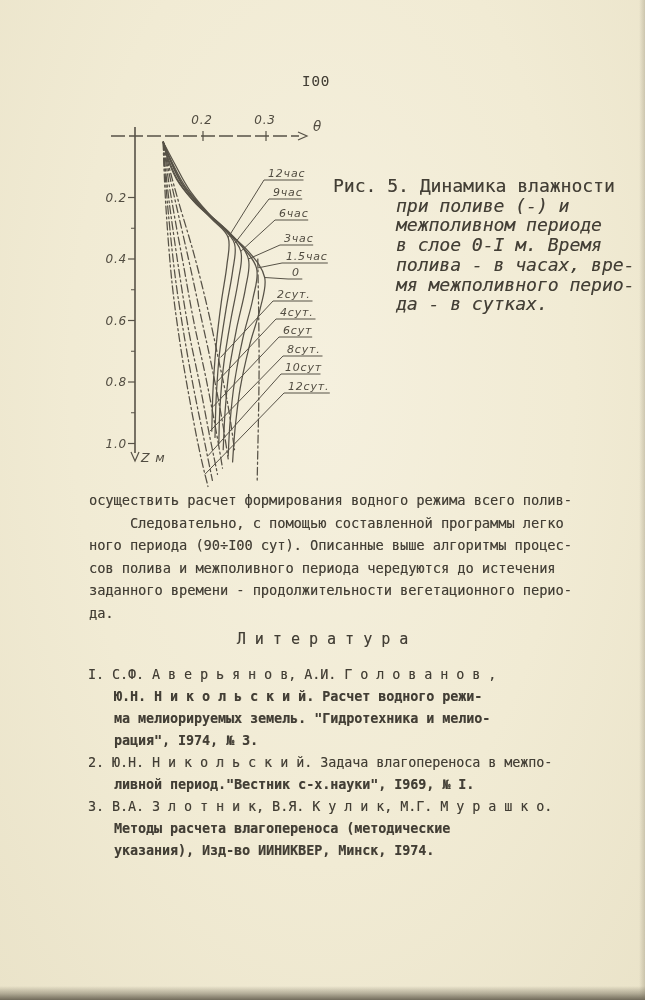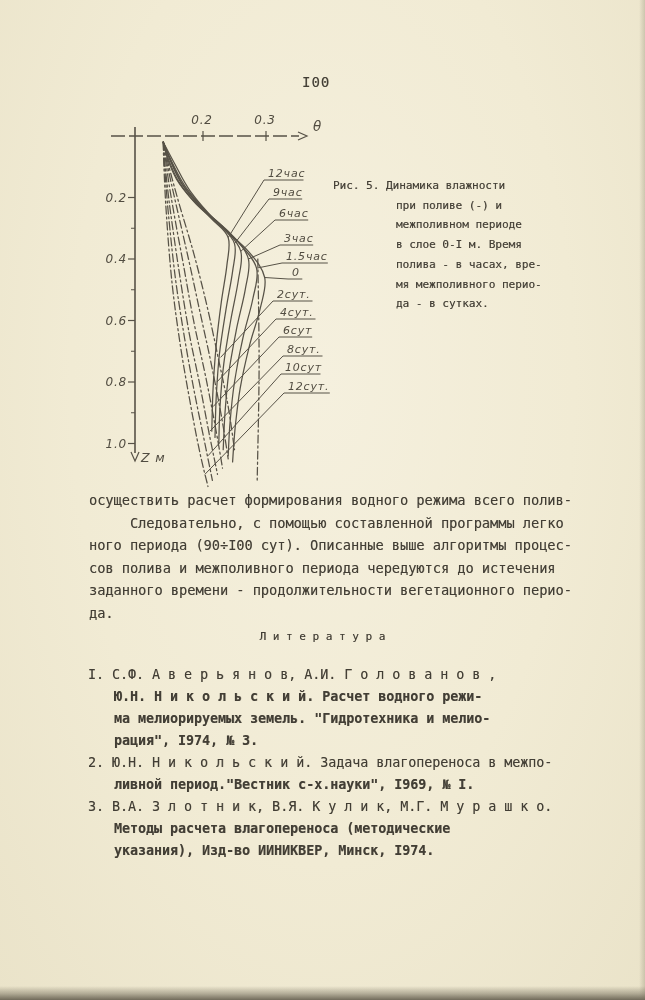--- a/index.html
+++ b/index.html
@@ -4,25 +4,25 @@
 <style>
   html,body{margin:0;padding:0;background:#d8d2bc;}
   .page{
     position:relative;width:645px;height:1000px;overflow:hidden;
     background:#f2edd8;
     background-image:radial-gradient(ellipse at 50% 38%, #f5f0de 0%, #f1ebd4 55%, #eae3c9 100%);
     font-family:"DejaVu Sans Mono", monospace;
     color:#423e35;
   }
   .tw{white-space:pre;text-shadow:0.3px 0.3px 0.5px rgba(62,56,45,.45);}
-  .page-number{position:absolute;left:302px;top:74px;font-size:14px;letter-spacing:1px;}
-  .caption{position:absolute;left:333px;top:176px;font-size:11px;line-height:19.7px;}
-  .caption .cont{padding-left:63px;}
+  .page-number{position:absolute;left:302px;top:74px;font-size:14px;letter-spacing:1px;font-family:Liberation Mono, monospace;}
+  .caption{position:absolute;left:333px;top:176px;font-size:18px;line-height:19.7px;}
+  .caption .cont{padding-left:63px;font-style:italic;}
   .paragraph{position:absolute;left:89px;top:489px;font-size:13.6px;line-height:22.6px;}
-  .lit-heading{position:absolute;left:10px;top:630px;width:625px;text-align:center;font-size:11px;}
+  .lit-heading{position:absolute;left:10px;top:630px;width:625px;text-align:center;font-size:15px;}
   .references{position:absolute;left:88px;top:664px;font-size:13.3px;line-height:22px;}
   .references .ref-cont{padding-left:26px;font-weight:bold;}
   .chart-svg{position:absolute;left:0;top:0;}
   .hw{font-family:"DejaVu Sans",sans-serif;font-style:italic;fill:#514c41;}
   .scan-bottom{position:absolute;left:0;bottom:0;width:645px;height:14px;
     background:linear-gradient(180deg, rgba(110,104,88,0) 0%, rgba(104,98,82,.45) 55%, rgba(82,76,62,.8) 100%);}
   .scan-right{position:absolute;right:0;top:0;width:6px;height:1000px;
     background:linear-gradient(270deg, rgba(120,112,92,.28), rgba(120,112,92,0));}
 </style>
 </head>

